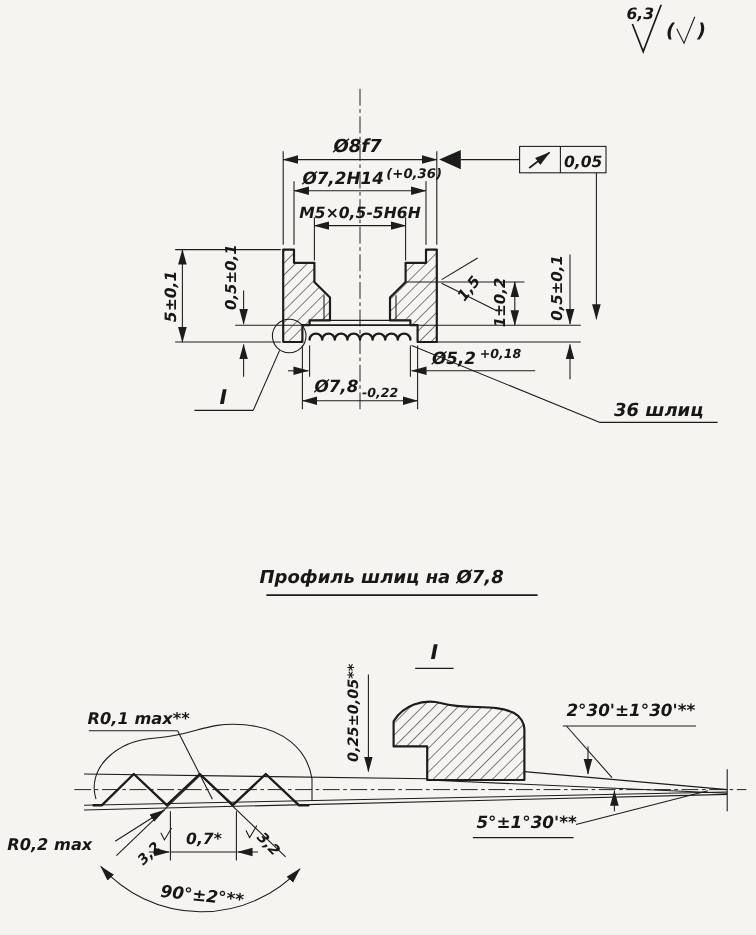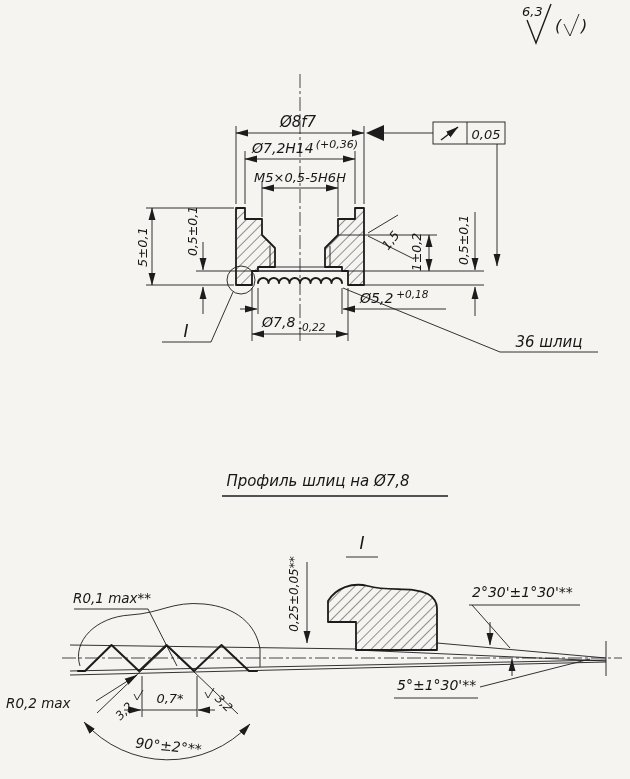--- a/index.html
+++ b/index.html
@@ -1,16 +1,16 @@
 <!DOCTYPE html>
 <html><head>
 <meta charset="utf-8">
 <style>
   html,body{margin:0;padding:0;background:#e9e8e4;}
-  .sheet{width:630px;height:779px;background:#f5f4f1;position:relative;overflow:hidden;}
+  .sheet{width:630px;height:779px;background:#f5f4f1;position:relative;overflow:hidden;font-weight:bold;}
   svg{display:block;}
   svg text{font-family:"DejaVu Sans",sans-serif;font-style:italic;fill:#171717;}
   .thick{stroke:#1c1c1c;stroke-width:2;fill:none;stroke-linejoin:round;stroke-linecap:round;}
   .med{stroke:#1c1c1c;stroke-width:1.4;fill:none;}
   .thin{stroke:#1c1c1c;stroke-width:0.9;fill:none;}
   .cl{stroke:#1c1c1c;stroke-width:0.8;fill:none;stroke-dasharray:14 3 3 3;}
   .hatched{fill:url(#hatch);stroke:#1c1c1c;stroke-width:1.8;stroke-linejoin:round;}
   .blackfill{fill:#1c1c1c;stroke:none;}
 </style>
 </head>

